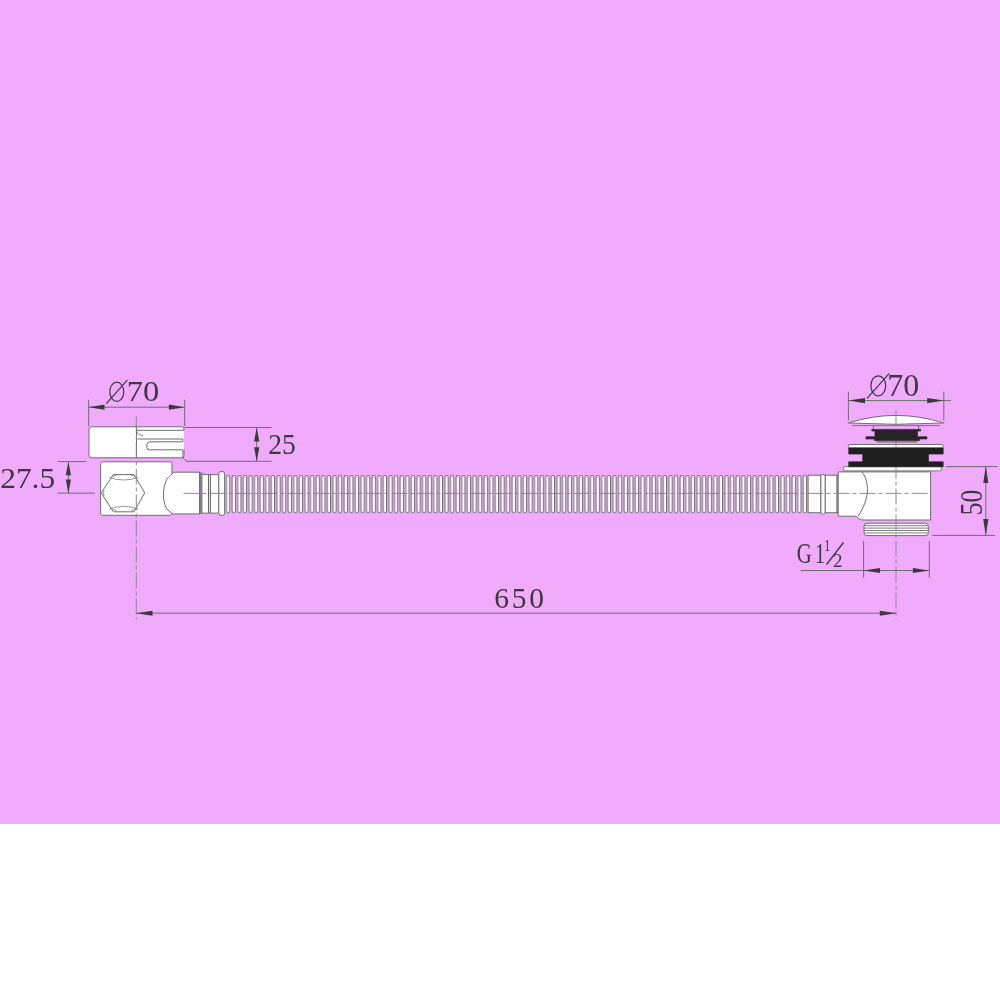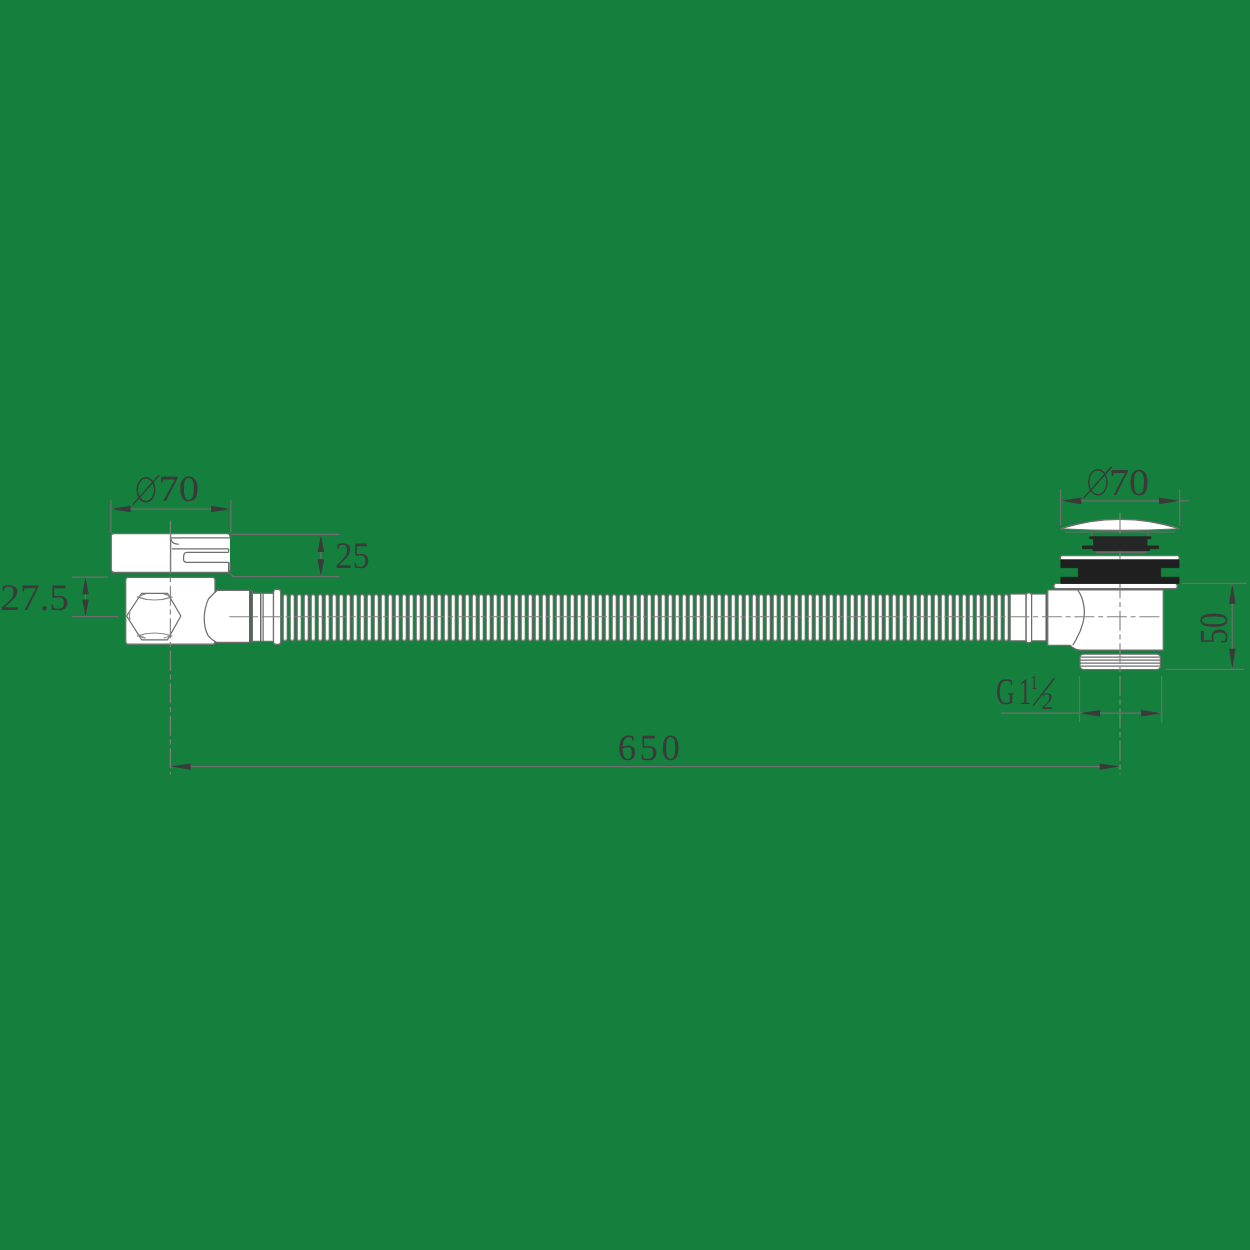--- a/index.html
+++ b/index.html
@@ -1,16 +1,16 @@
 <!DOCTYPE html>
 <html><head>
 <meta charset="utf-8">
 <style>
   html,body{margin:0;padding:0;background:#ffffff;}
-  .wrap{width:1000px;height:1000px;background:#15803d;position:relative;}
+  .wrap{width:1000px;height:824px;background:#f0abfc;position:relative;}
   text{font-family:"Liberation Serif", serif; fill:#3a3a3a;}
 </style>
 </head>
 <body>
 <div class="wrap">
 <svg width="1000" height="1000" viewBox="0 0 1000 1000" style="transform:translateZ(0);">
 <defs>
 
 <pattern id="ribs" x="225.5" y="475.1" width="5.6" height="38.1" patternUnits="userSpaceOnUse">
   <rect x="1" y="0.5" width="3.3" height="37.1" rx="1.65" fill="#ffffff" stroke="#696969" stroke-width="0.95"></rect>

